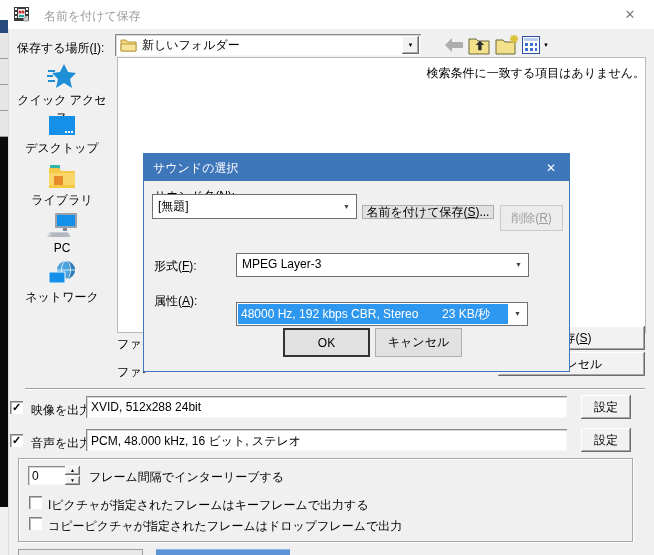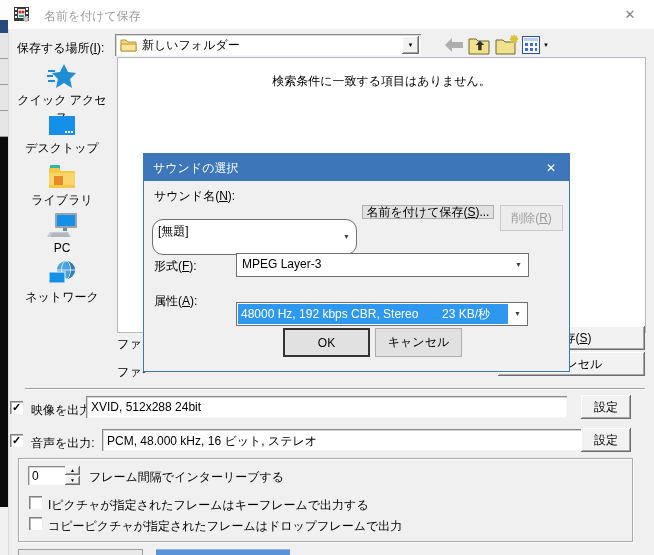--- a/index.html
+++ b/index.html
@@ -180,41 +180,41 @@
       <circle cx="19" cy="10" r="9" fill="#4aa3df"></circle>
       <path d="M19 1 a9 9 0 0 1 0 18 a13 13 0 0 0 0 -18" fill="#2f7cb8"></path>
       <ellipse cx="19" cy="10" rx="4.5" ry="9" fill="none" stroke="#d7ecf9" stroke-width="1"></ellipse>
       <line x1="10" y1="10" x2="28" y2="10" stroke="#d7ecf9" stroke-width="1"></line>
       <rect x="2" y="12" width="16" height="11" fill="#1490e8" stroke="#eef6fd" stroke-width="1"></rect>
     </svg>
     <span class="lbl">ネットワーク</span>
   </div>
 
   <div class="abs" style="left:117px;top:57px;width:529px;height:276px;background:#ffffff;border:1px solid #b5bac0;box-sizing:border-box;text-align:center;">
-    <div style="padding-top:15px;">検索条件に一致する項目はありません。</div>
+    <div style="padding-top:7px;text-align:right;">検索条件に一致する項目はありません。</div>
   </div>
 
   <div class="abs ellip" style="left:117px;top:336px;width:29px;">ファイ</div>
   <div class="abs ellip" style="left:117px;top:364px;width:29px;">ファイ</div>
   <div class="abs raised btn-classic" style="left:498px;top:326px;width:147px;height:24px;">
     <span><span>保存(</span><span class="u">S</span><span>)</span></span>
   </div>
   <div class="abs raised btn-classic" style="left:498px;top:352px;width:147px;height:24px;">
     <span>キャンセル</span>
   </div>
 
   <div class="abs" id="sound-dialog">
     <div class="abs sd-title">
       <span class="t">サウンドの選択</span>
       <div class="sd-close">
           <span>✕</span>
         </div>
     </div>
     <div class="abs" style="left:10px;top:34px;"><span>サウンド名(</span><span class="u">N</span><span>):</span></div>
-    <div class="abs combo-f" style="left:8px;top:65px;width:205px;height:36px;border-radius:11px;">
+    <div class="abs combo-f" style="left:8px;top:40px;width:205px;height:25px;">
       <span class="val">[無題]</span>
       <span class="tri">▼</span>
     </div>
     <div class="abs flatbtn" style="left:218px;top:51px;width:132px;height:14px;">
       <span><span>名前を付けて保存(</span><span class="u">S</span><span>)...</span></span>
     </div>
     <div class="abs flatbtn disabled" style="left:356px;top:51px;width:63px;height:26px;">
       <span><span>削除(</span><span class="u">R</span><span>)</span></span>
     </div>
     <div class="abs" style="left:10px;top:104px;"><span>形式(</span><span class="u">F</span><span>):</span></div>
@@ -248,21 +248,21 @@
     <div class="ellip" style="padding:4px 0 0 5px;">XVID, 512x288 24bit</div>
   </div>
   <div class="abs raised btn-classic" style="left:581px;top:395px;width:50px;height:24px;">
     <span>設定</span>
   </div>
 
   <div class="abs cb" style="left:10px;top:434px;">
       <span>✓</span>
     </div>
   <div class="abs" style="left:31px;top:435px;">音声を出力:</div>
-  <div class="abs sunken" style="left:102px;top:429px;width:481px;height:22px;">
+  <div class="abs sunken" style="left:86px;top:429px;width:481px;height:22px;">
     <div class="ellip" style="padding:4px 0 0 5px;">PCM, 48.000 kHz, 16 ビット, ステレオ</div>
   </div>
   <div class="abs raised btn-classic" style="left:581px;top:428px;width:50px;height:24px;">
     <span>設定</span>
   </div>
 
   <div class="abs etched" style="left:18px;top:458px;width:615px;height:84px;box-sizing:border-box;">
     <div class="abs sunken" style="left:9px;top:7px;width:46px;height:19px;">
       <div style="padding:3px 0 0 4px;">0</div>
     </div>

